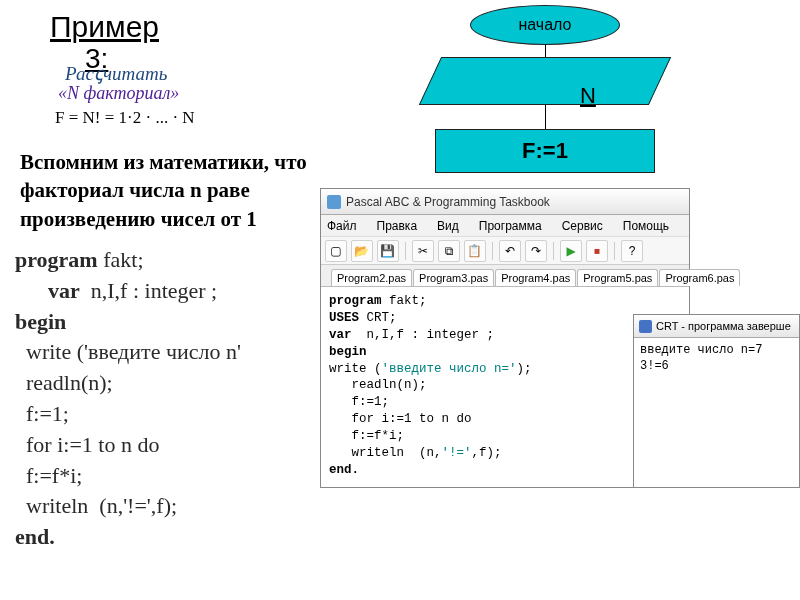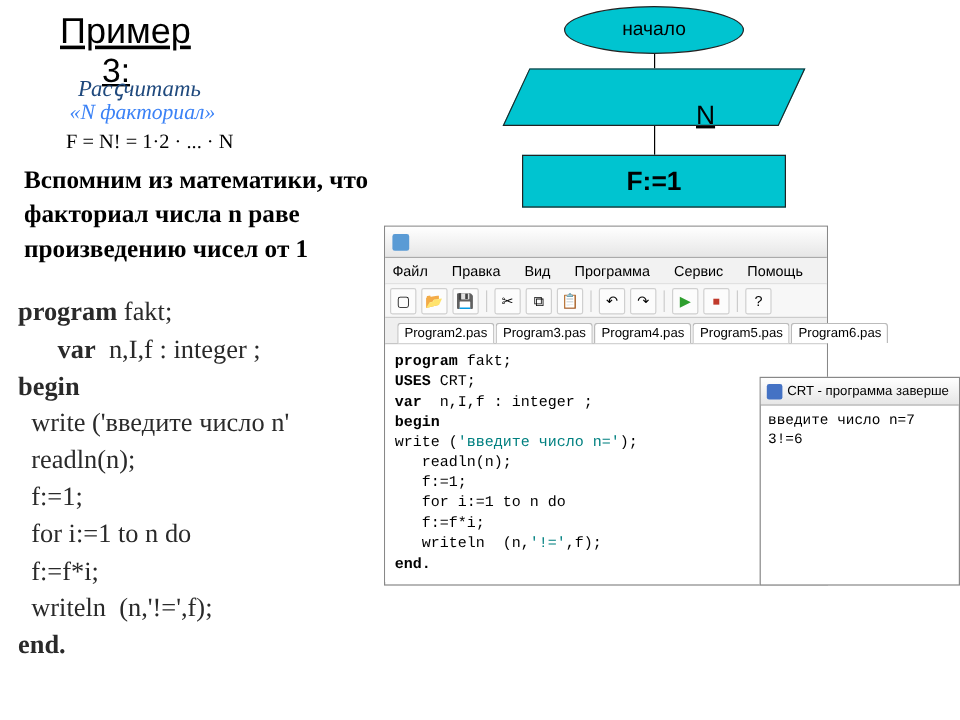--- a/index.html
+++ b/index.html
@@ -1,23 +1,23 @@
 <!DOCTYPE html>
 <html><head>
 <meta charset="utf-8">
 <style>
   * { margin: 0; padding: 0; box-sizing: border-box; }
   body { width: 800px; height: 600px; background: #fff; font-family: Arial, sans-serif; position: relative; overflow: hidden; }
   .container { position: relative; width: 100%; height: 100%; }
   .title { position: absolute; left: 50px; top: 10px; font-size: 30px; text-decoration: underline; }
   .subtitle3 { position: absolute; left: 85px; top: 43px; font-size: 28px; text-decoration: underline; }
   .rasch { position: absolute; left: 65px; top: 60px; font-size: 19px; font-style: italic; font-family: 'Times New Roman', serif; color: #1f497d; }
-  .nfakt { position: absolute; left: 58px; top: 83px; font-size: 18px; font-style: italic; font-family: 'Times New Roman', serif; color: #3b82f6; }
+  .nfakt { position: absolute; left: 58px; top: 83px; font-size: 18px; font-style: italic; font-family: 'Times New Roman', serif; color: #4c1d95; }
   .formula { position: absolute; left: 55px; top: 108px; font-size: 17px; font-family: 'Times New Roman', serif; }
-  .vspomnim { position: absolute; left: 20px; top: 136px; font-size: 21px; font-family: 'Times New Roman', serif; font-weight: bold; line-height: 1.35; }
+  .vspomnim { position: absolute; left: 20px; top: 148px; font-size: 21px; font-family: 'Times New Roman', serif; font-weight: bold; line-height: 1.35; }
   .prog { position: absolute; left: 15px; top: 245px; font-size: 22px; font-family: 'Times New Roman', serif; color: #2a2a2a; line-height: 1.4; }
   .prog .kw { font-weight: bold; }
 
   
   .flow { position: absolute; left: 430px; top: 5px; }
   .oval { width: 150px; height: 40px; border-radius: 50%; background: #00c4d0; border: 1px solid #222; display: flex; align-items: center; justify-content: center; font-size: 16px; position: absolute; left: 40px; top: 0; }
   .arrow1 { position: absolute; left: 115px; top: 40px; width: 1px; height: 12px; background: #000; }
   .para { position: absolute; left: 0px; top: 52px; width: 230px; height: 48px; background: #00c4d0; border: 1px solid #222; transform: skewX(-25deg); }
   .para-text { position: absolute; left: 150px; top: 78px; font-size: 22px; text-decoration: underline; }
   .arrow2 { position: absolute; left: 115px; top: 100px; width: 1px; height: 24px; background: #000; }
@@ -78,20 +78,21 @@
     <div class="arrow1"></div>
     <div class="para"></div>
     <div class="para-text">N</div>
     <div class="arrow2"></div>
     <div class="rect">F:=1</div>
   </div>
 
   <div class="ide">
     <div class="ide-title">
       <div class="appicon"></div>
+      <span>Pascal ABC &amp; Programming Taskbook</span>
     </div>
     <div class="ide-menu" id="ide-menu">
         <span>Файл</span>
         <span>Правка</span>
         <span>Вид</span>
         <span>Программа</span>
         <span>Сервис</span>
         <span>Помощь</span>
       </div>
     <div class="ide-tool" id="ide-toolbar">

